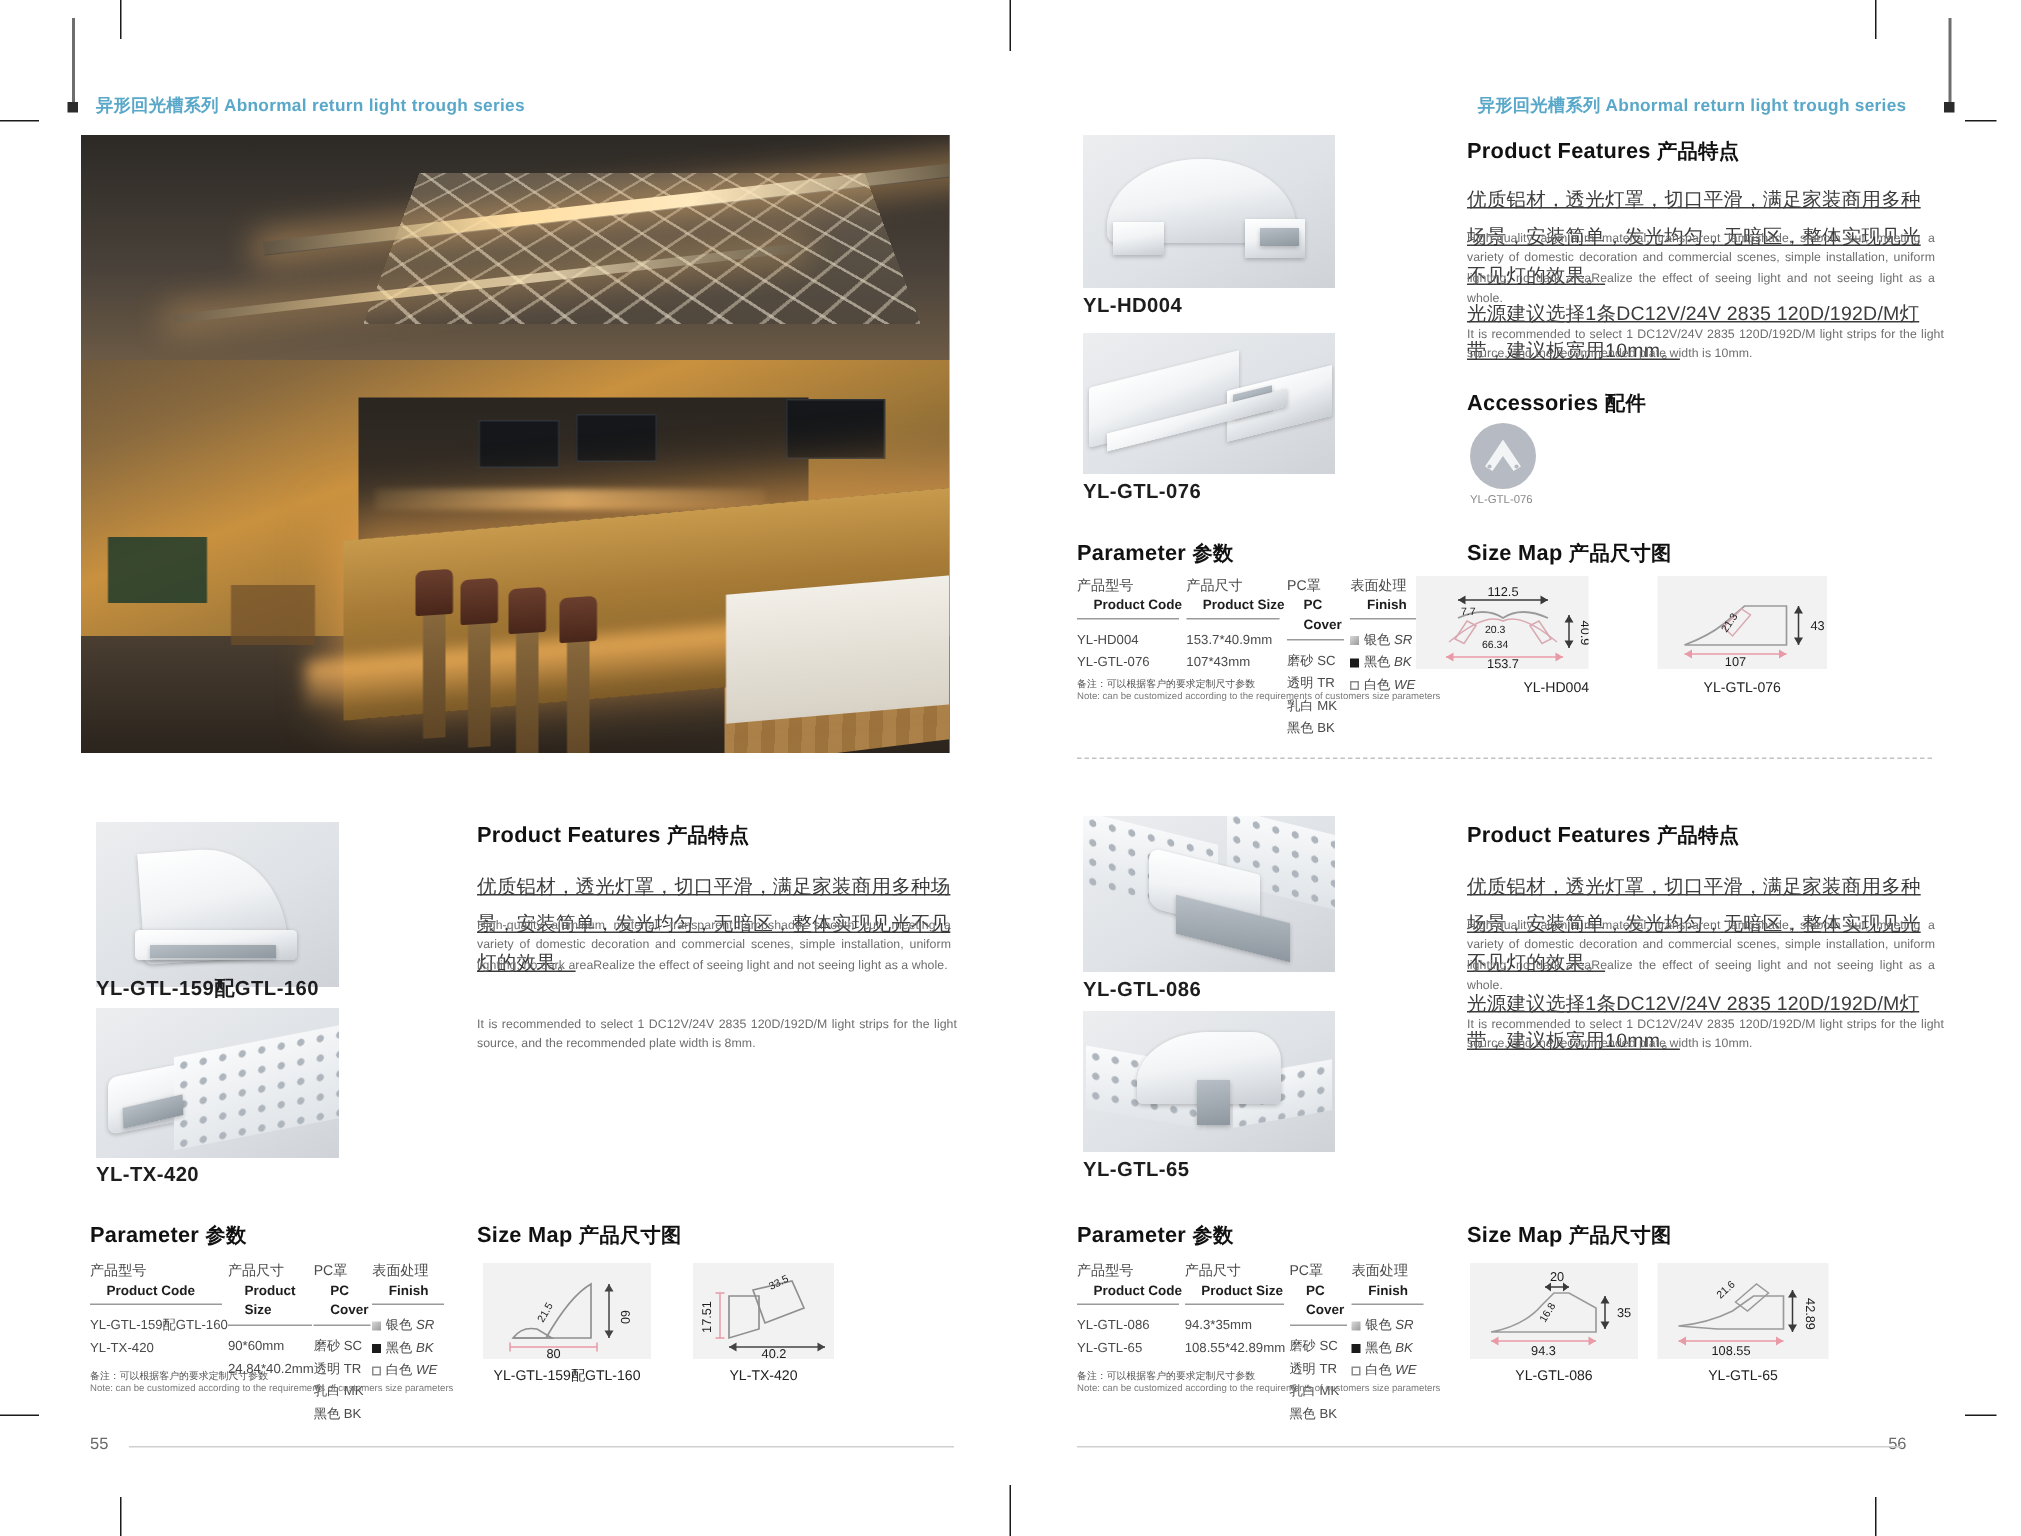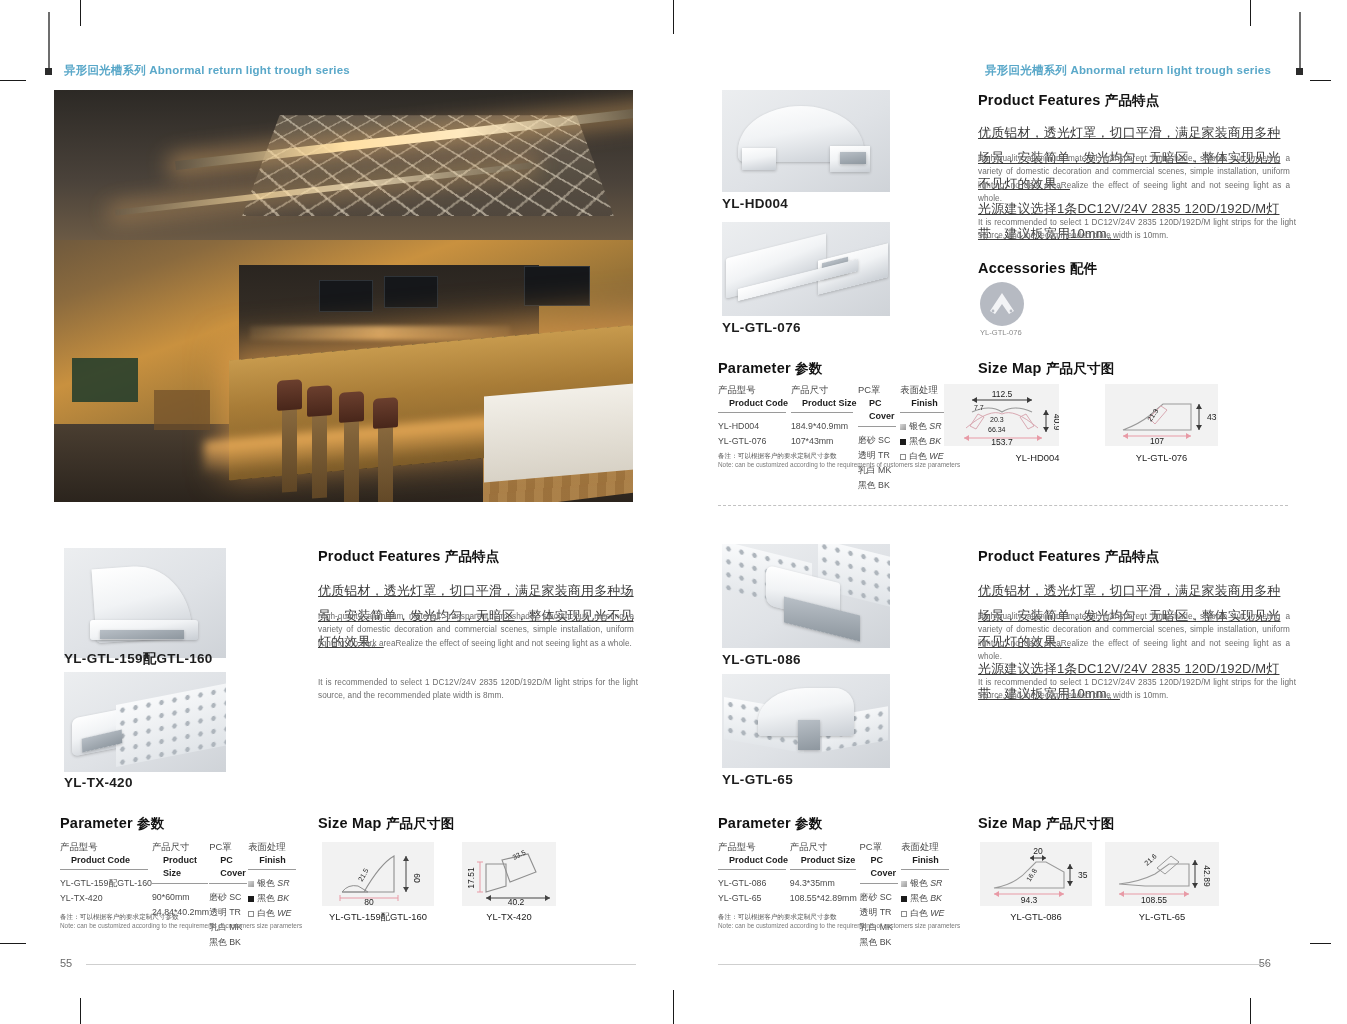--- a/index.html
+++ b/index.html
@@ -371,21 +371,21 @@
         <div class="pt-hd-cn">产品型号</div>
         <div class="pt-hd-en">Product Code</div>
         <div class="pt-rule" style="width:68px;"></div>
         <div class="pt-cell">YL-HD004</div>
         <div class="pt-cell">YL-GTL-076</div>
       </div>
       <div class="pt-col" style="width:70px;">
         <div class="pt-hd-cn">产品尺寸</div>
         <div class="pt-hd-en">Product Size</div>
         <div class="pt-rule" style="width:62px;"></div>
-        <div class="pt-cell">184.9*40.9mm</div>
+        <div class="pt-cell">153.7*40.9mm</div>
         <div class="pt-cell">107*43mm</div>
       </div>
       <div class="pt-col" style="width:44px;">
         <div class="pt-hd-cn">PC罩</div>
         <div class="pt-hd-en">PC Cover</div>
         <div class="pt-rule" style="width:38px;"></div>
         <div class="pt-cell">磨砂 SC</div>
         <div class="pt-cell">透明 TR</div>
         <div class="pt-cell">乳白 MK</div>
         <div class="pt-cell">黑色 BK</div>

